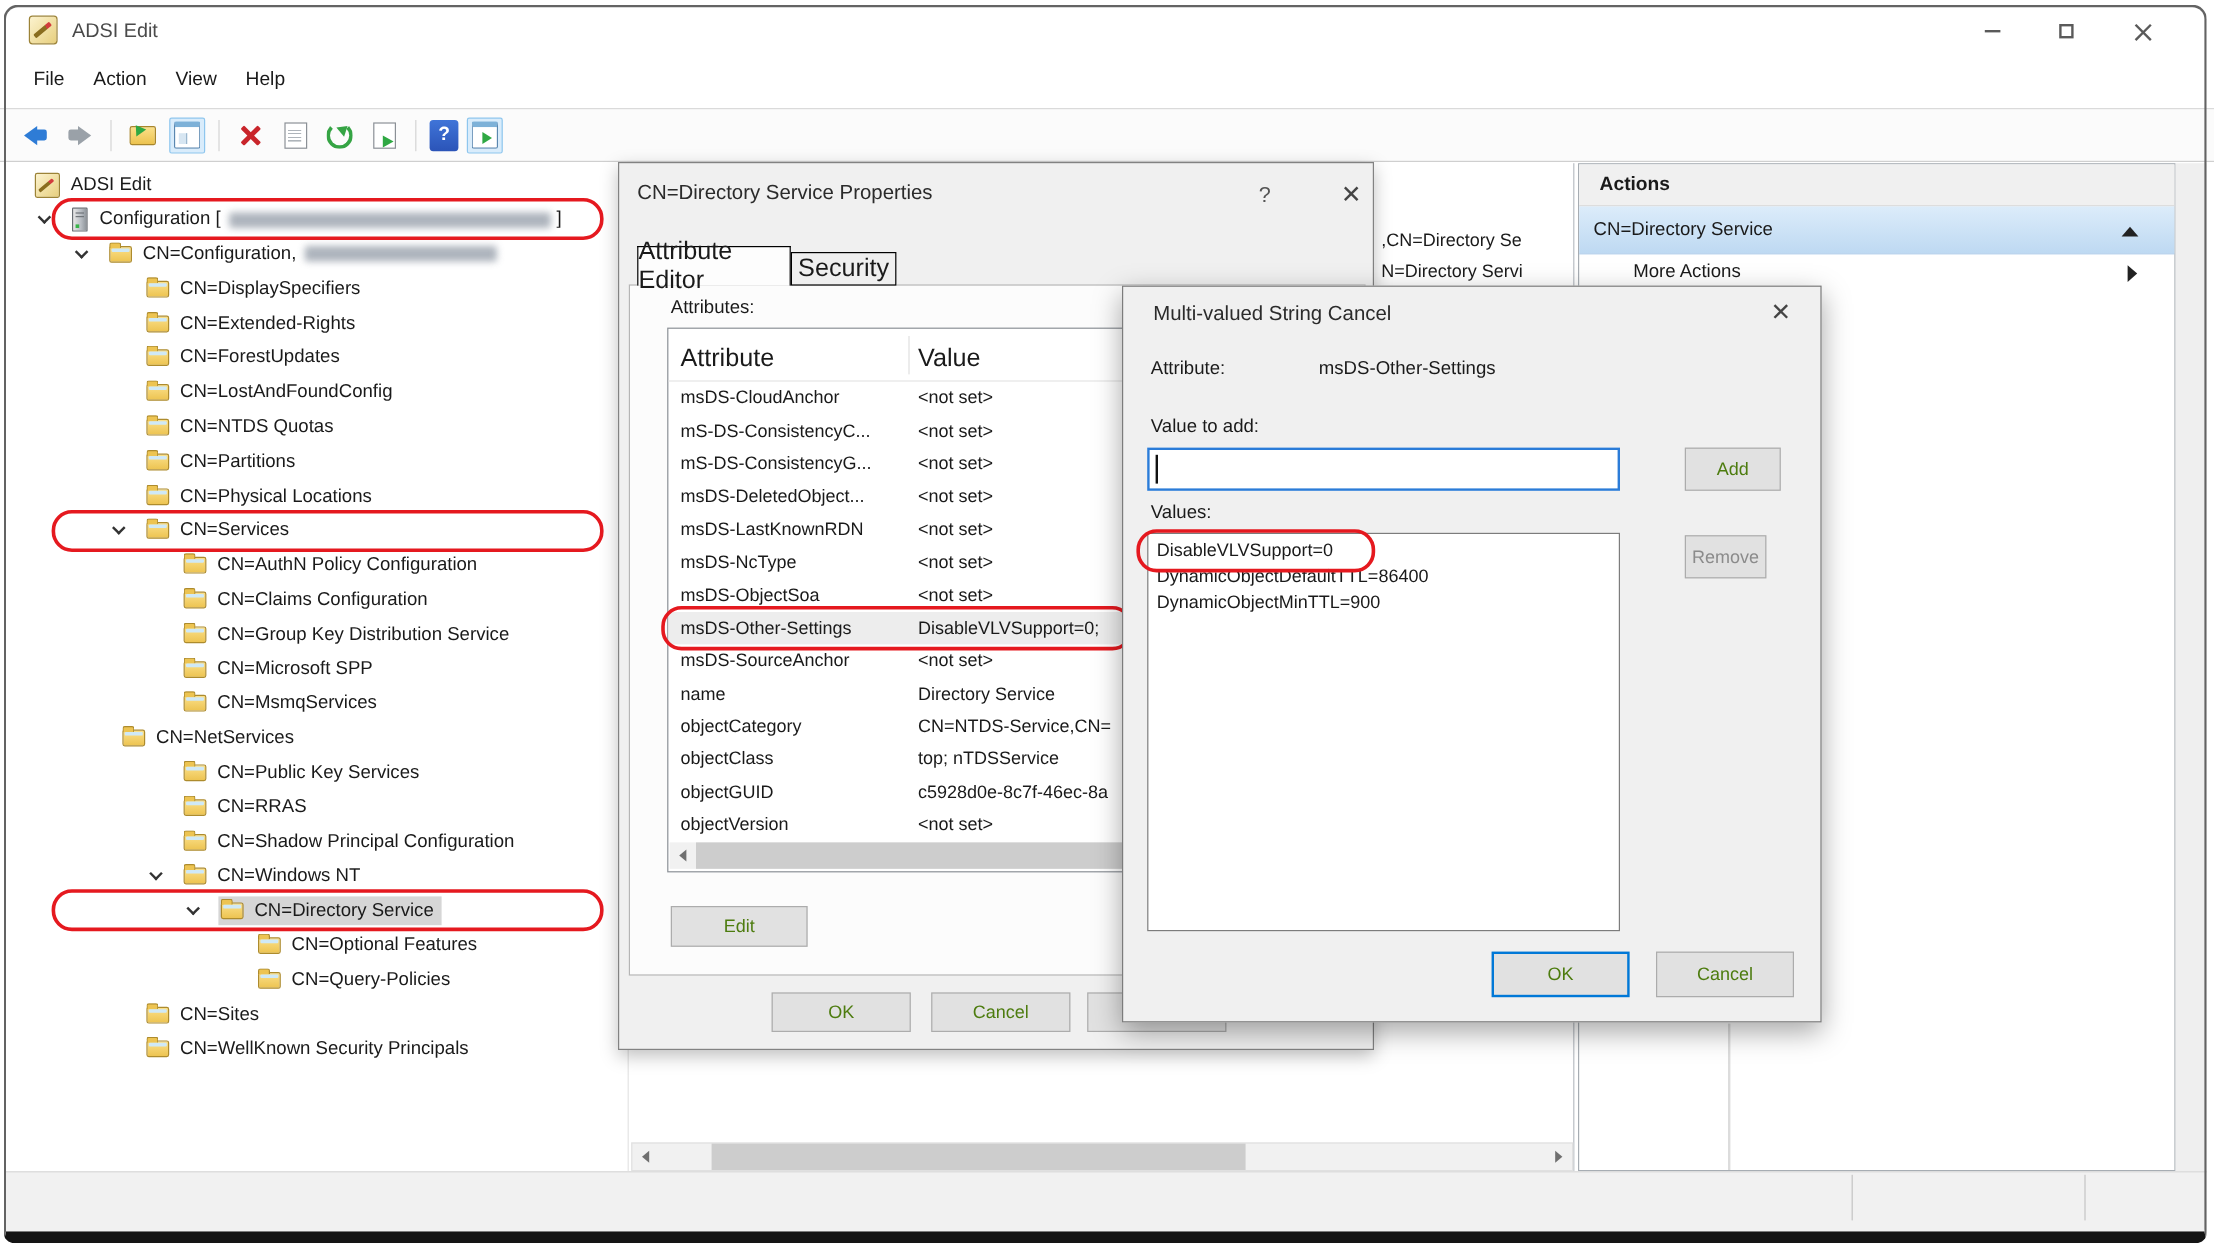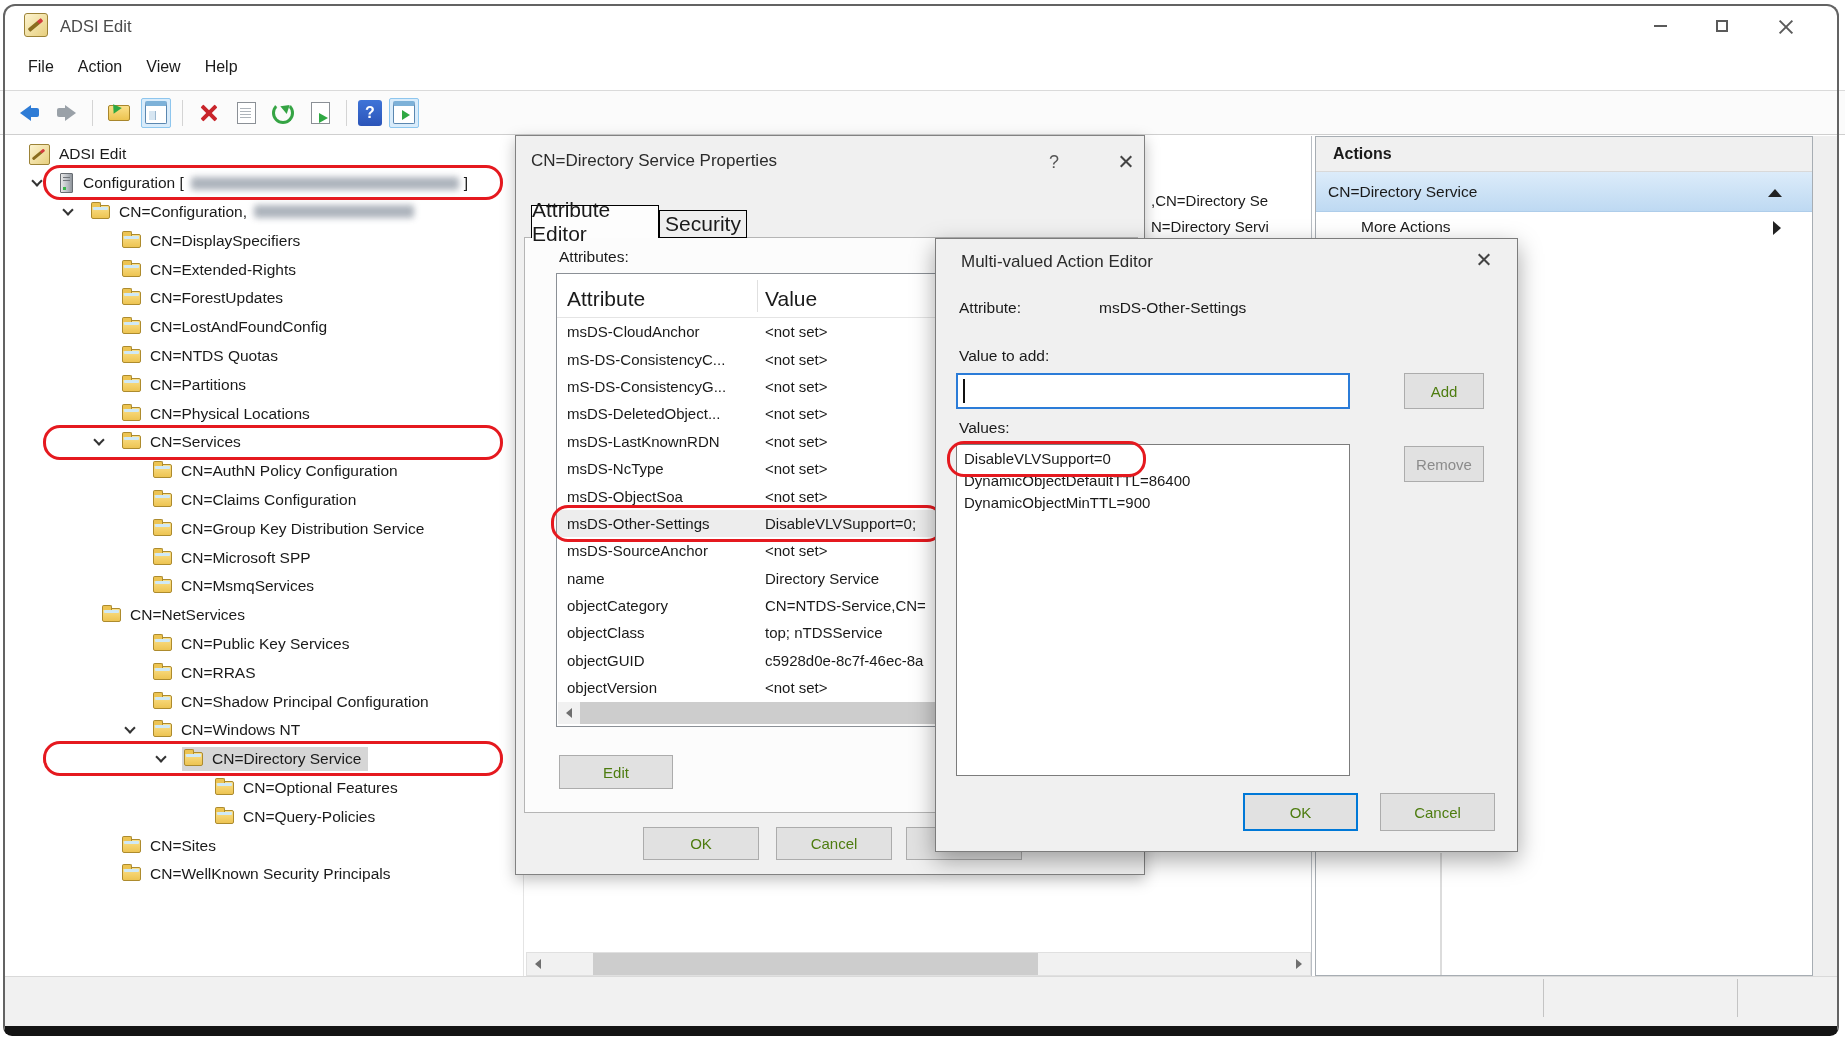--- a/index.html
+++ b/index.html
@@ -508,36 +508,36 @@
       </div>
     </div>
     <div class="red-oval" style="left:35px;top:369px;width:393px;height:37px"></div>
     <button class="btn" style="left:43px;top:619px;width:114px;height:34px">Edit</button>
     <button class="btn" style="left:127px;top:691px;width:116px;height:33px">OK</button>
     <button class="btn" style="left:260px;top:691px;width:116px;height:33px">Cancel</button>
     <button class="btn" style="left:390px;top:691px;width:116px;height:33px"></button>
   </div>
 
   <div class="mdlg">
-    <div class="dlg-title" style="left:25px;top:13px">Multi-valued Action Editor</div>
+    <div class="dlg-title" style="left:25px;top:13px">Multi-valued String Cancel</div>
     <div class="dlg-btn mdlg-close">
         <div class="xmark sm"></div>
       </div>
     <div class="mlabel" style="left:23px;top:60px">Attribute:</div>
     <div class="mlabel" style="left:163px;top:60px">msDS-Other-Settings</div>
     <div class="mlabel" style="left:23px;top:108px">Value to add:</div>
     <input class="mv-input" type="text" value="" style="">
     <div class="caret"></div>
     <button class="btn" style="left:468px;top:134px;width:80px;height:36px">Add</button>
     <div class="mlabel" style="left:23px;top:180px">Values:</div>
     <div class="mv-list" id="mvlist">
         <div class="mv-item">DisableVLVSupport=0</div>
         <div class="mv-item">DynamicObjectDefaultTTL=86400</div>
         <div class="mv-item">DynamicObjectMinTTL=900</div>
       </div>
     <div class="red-oval" style="left:11px;top:202px;width:199px;height:36px"></div>
-    <button class="btn disabled" style="left:468px;top:207px;width:80px;height:36px">Remove</button>
+    <button class="btn disabled" style="left:468px;top:207px;width:68px;height:36px">Remove</button>
     <button class="btn default" style="left:307px;top:554px;width:115px;height:38px">OK</button>
     <button class="btn" style="left:444px;top:554px;width:115px;height:38px">Cancel</button>
   </div>
 
   <div class="frame"></div>
 </div>
 
 </body></html>

